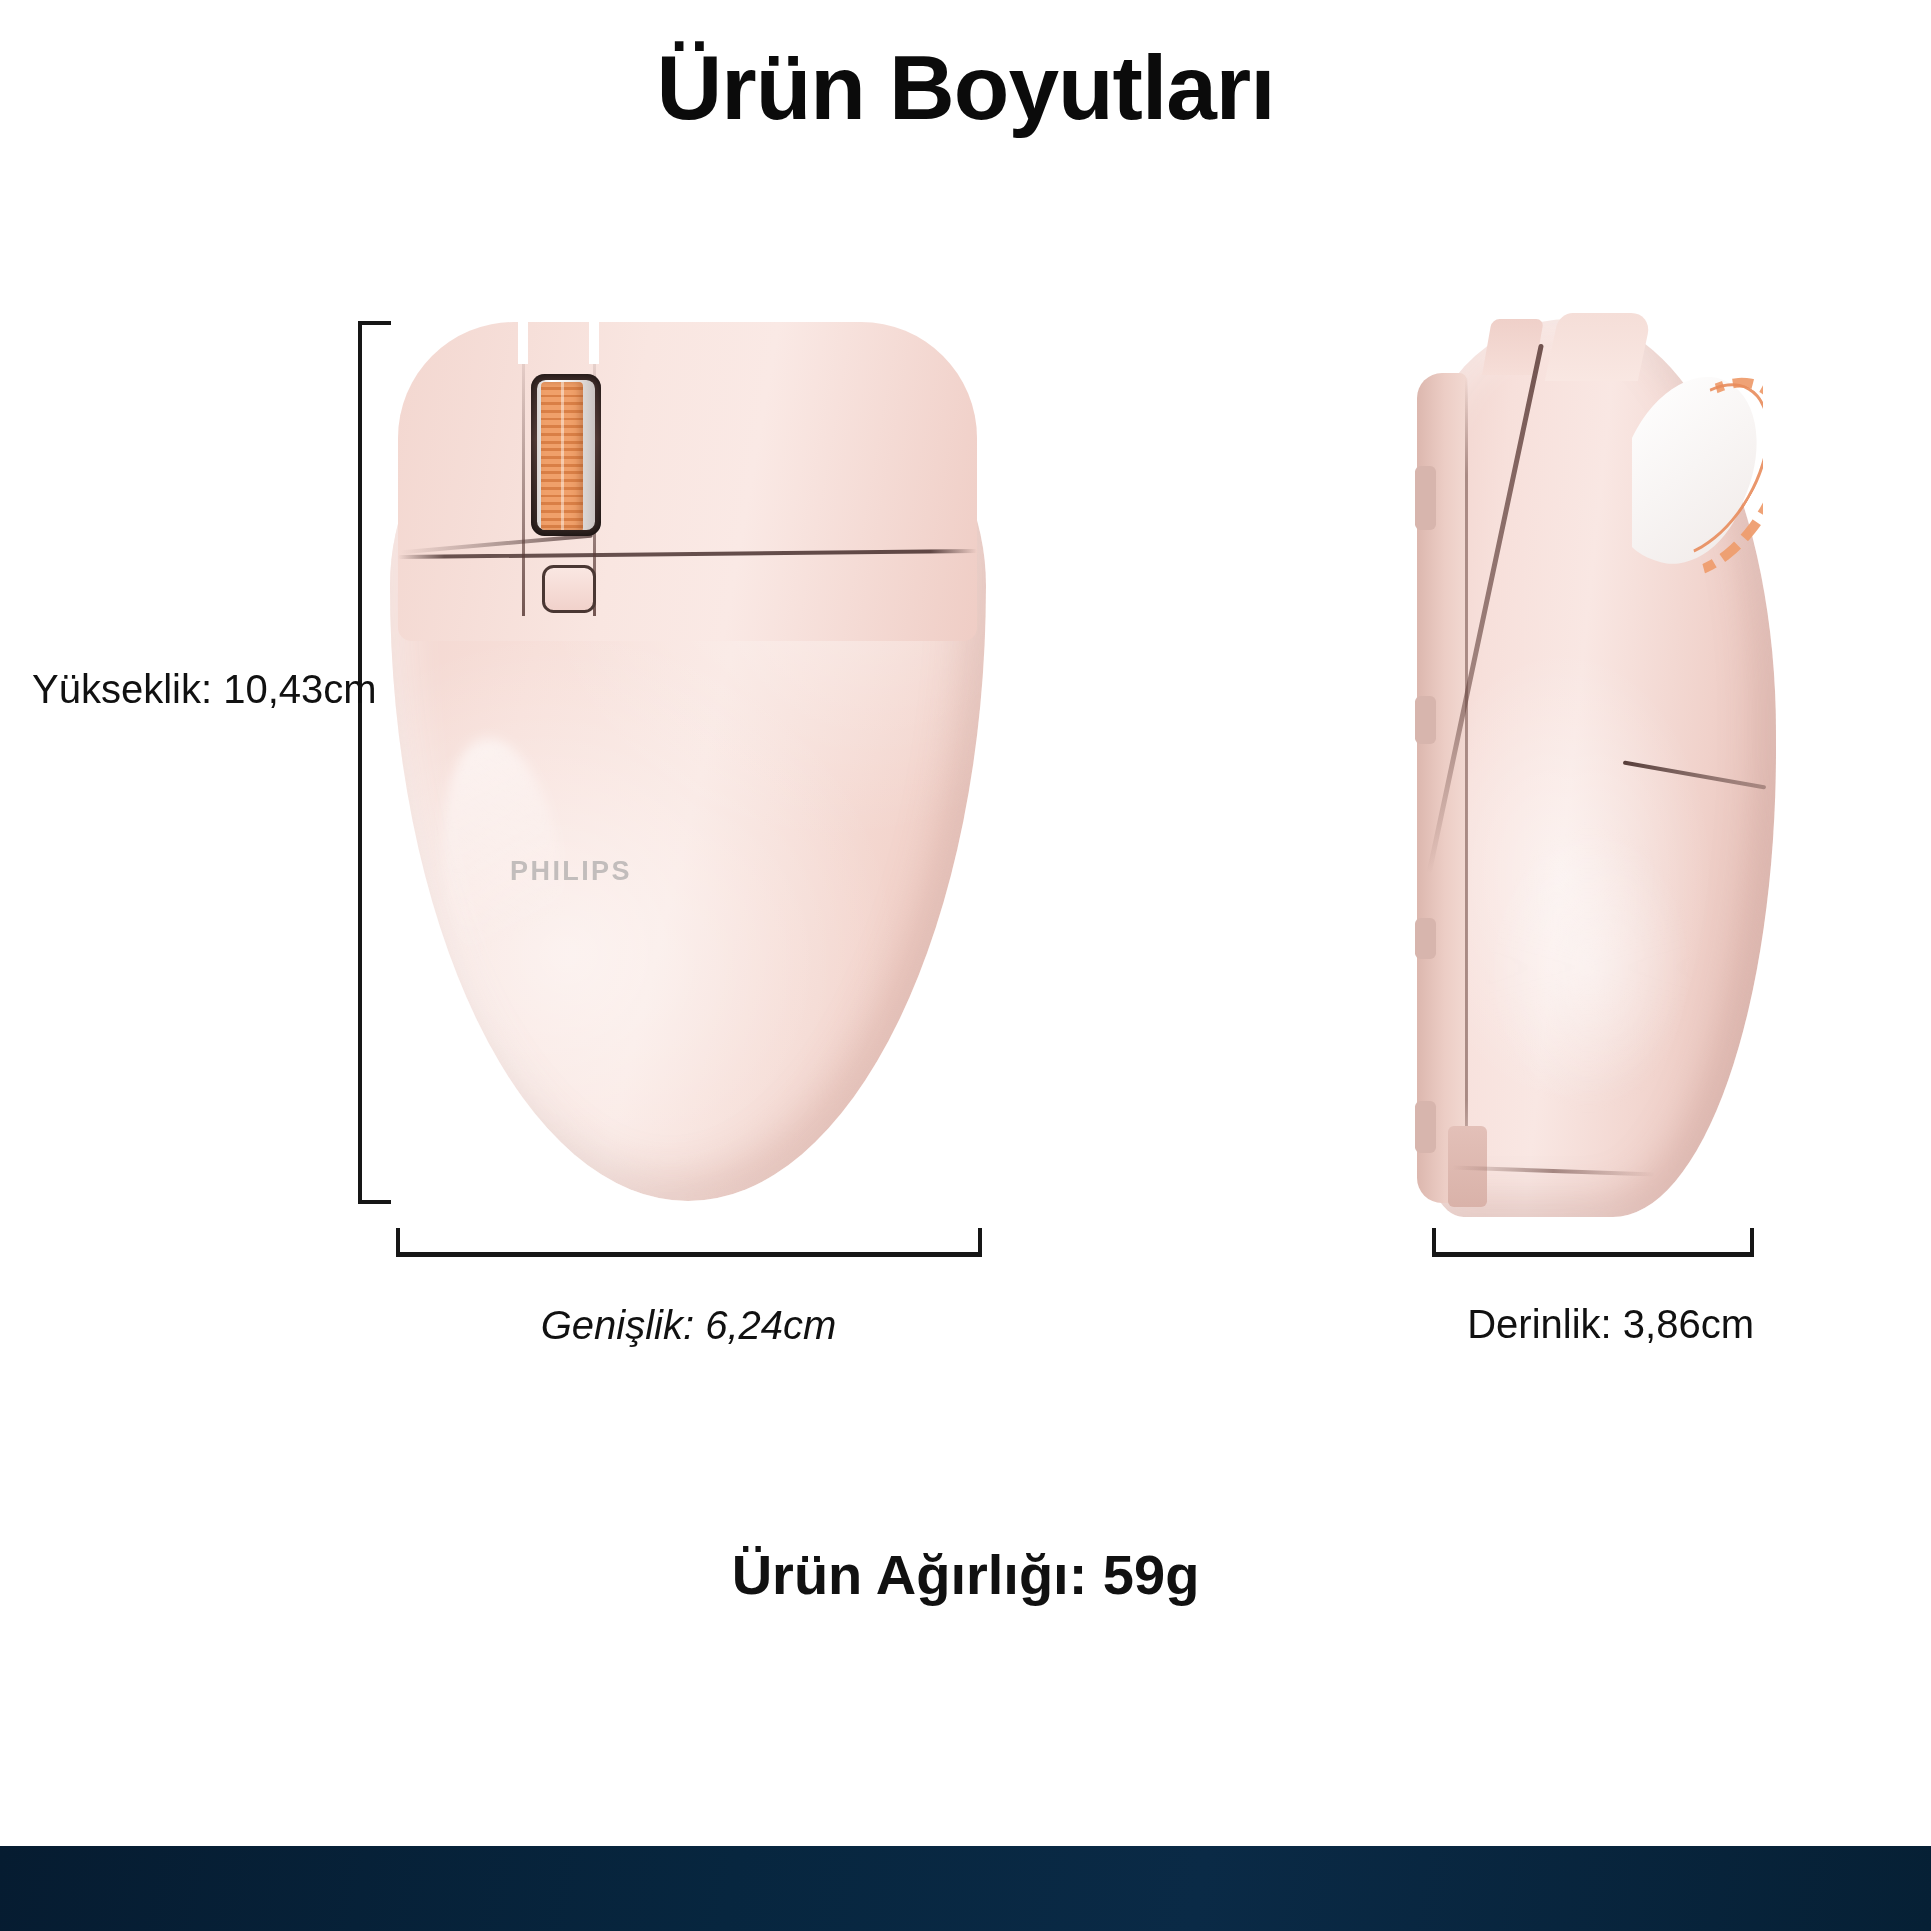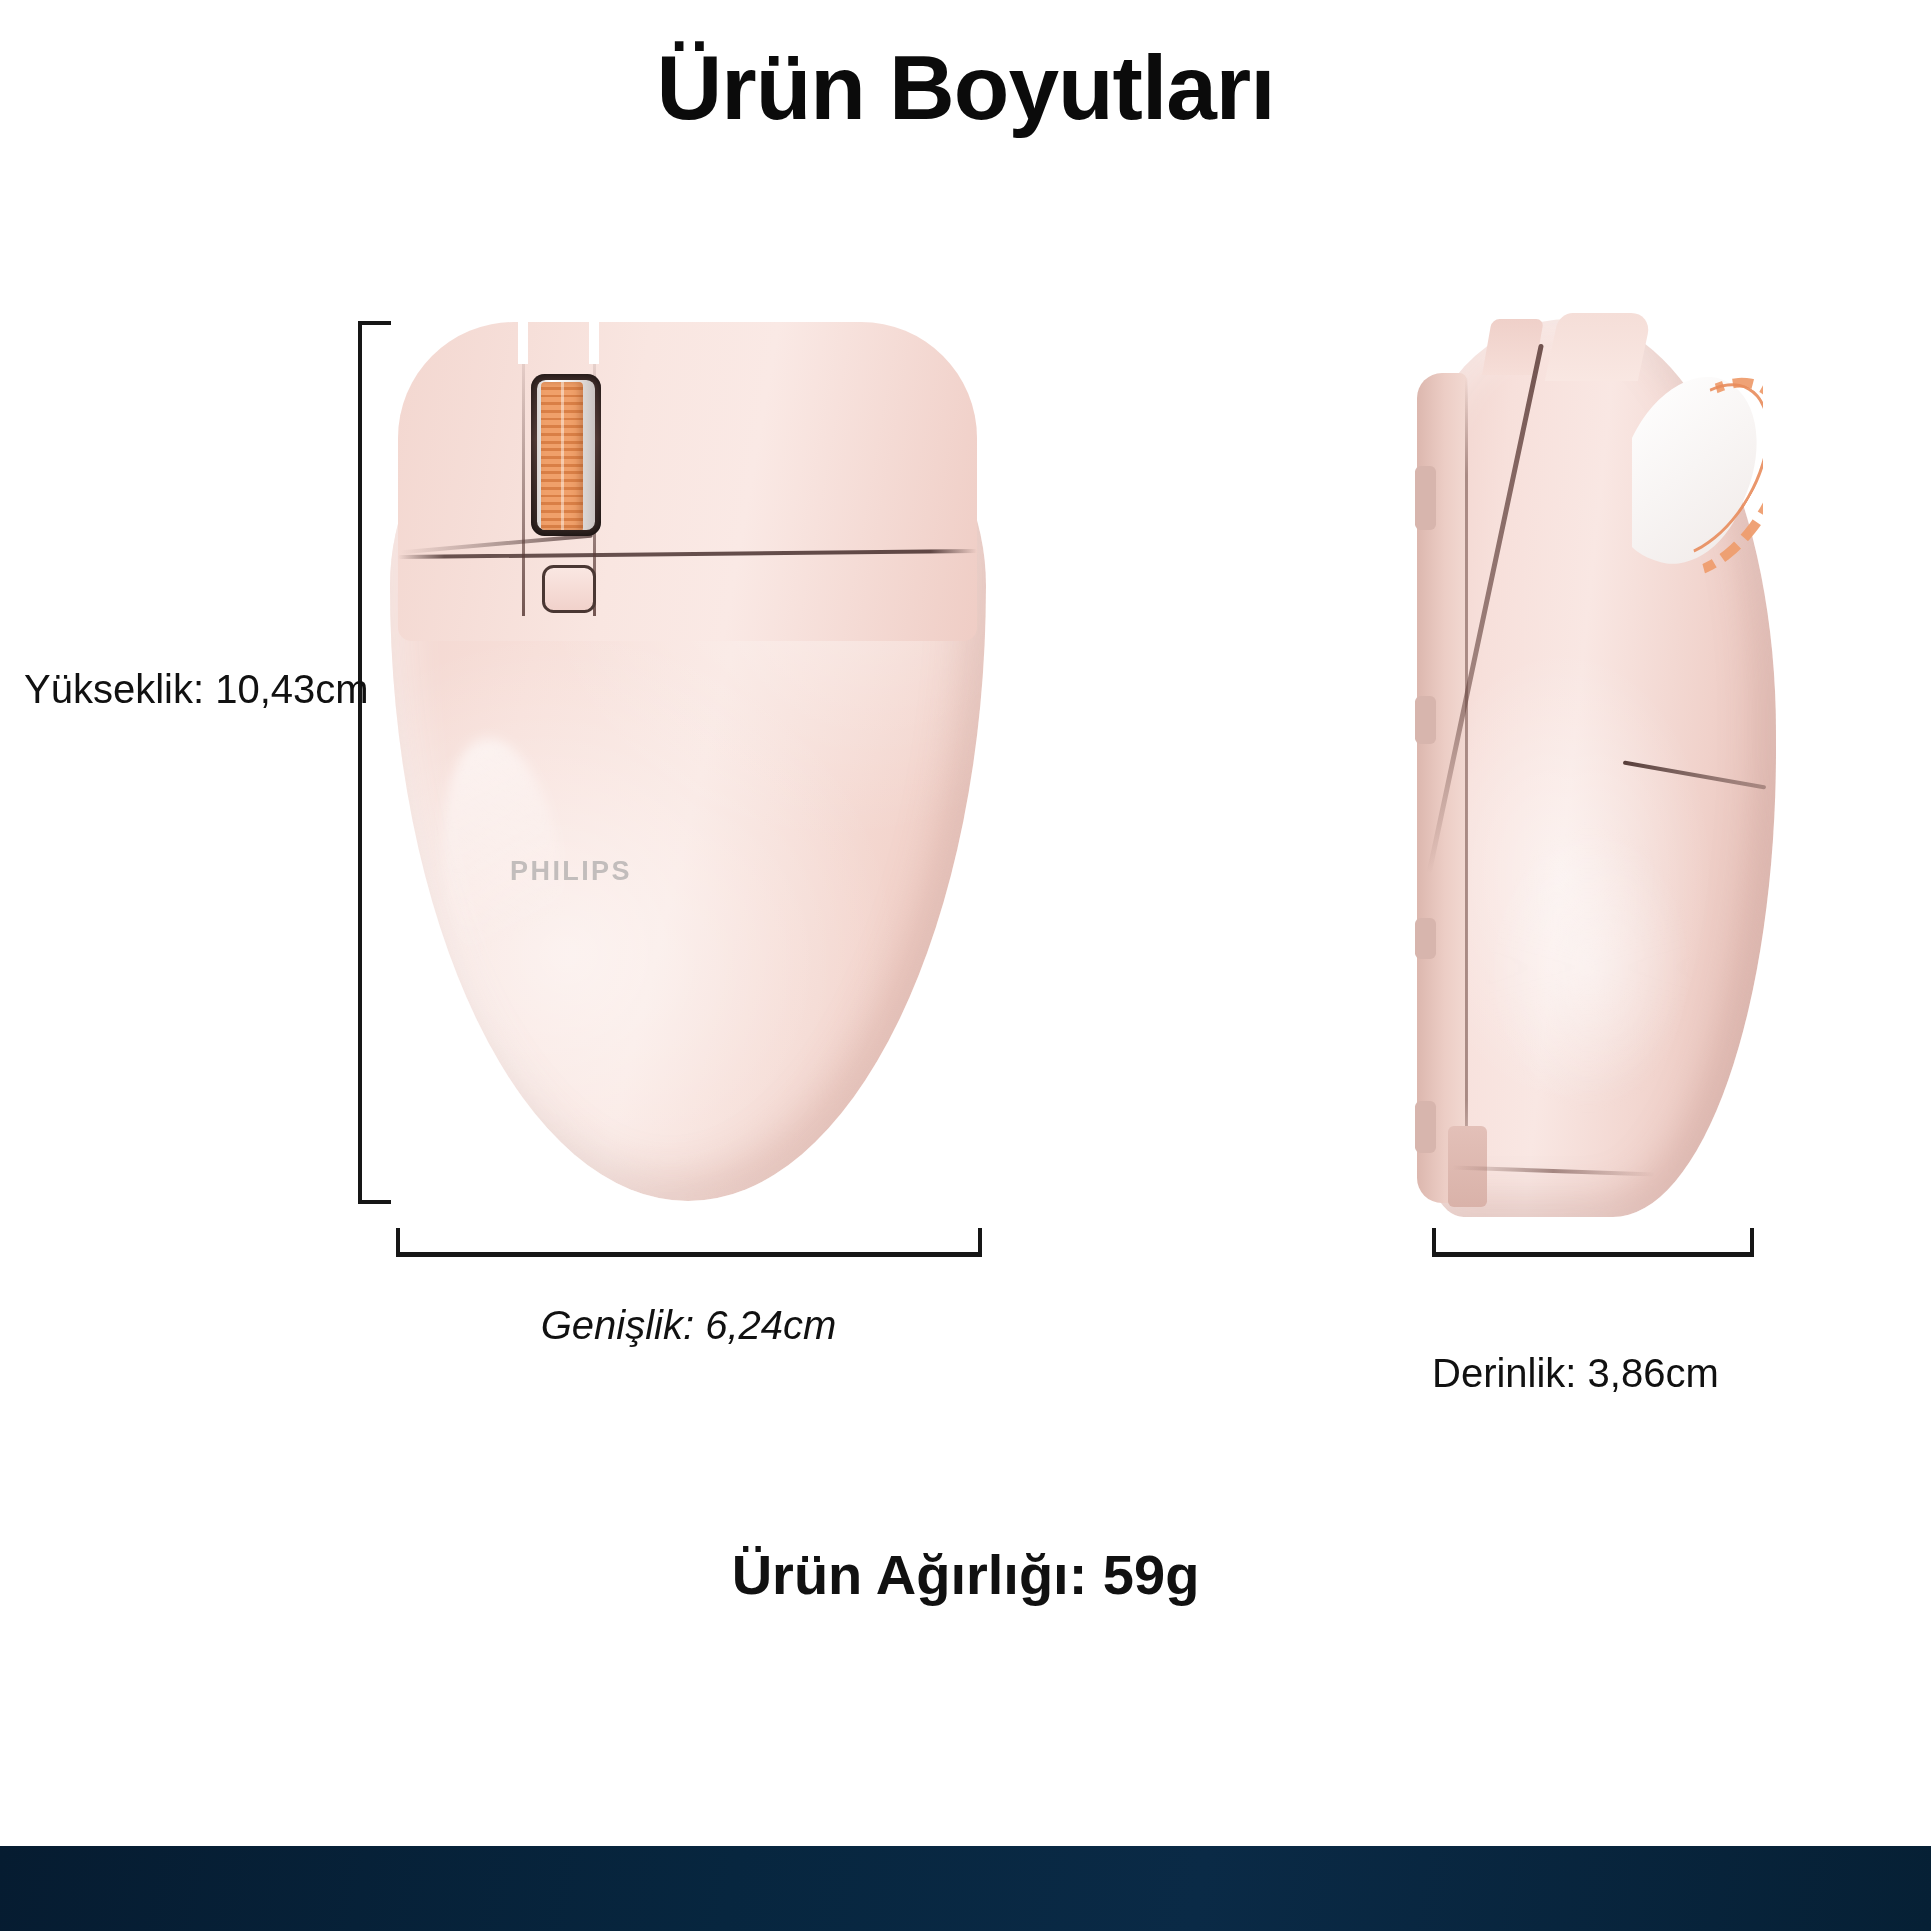--- a/index.html
+++ b/index.html
@@ -27,23 +27,23 @@
 
   
   .dim-label{
     position:absolute;
     font-size:40px;
     line-height:46px;
     font-weight:400;
     color:#111111;
     white-space:nowrap;
   }
-  .label-height{left:24px;top:666px;}
+  .label-height{left:32px;top:666px;}
   .label-width{left:396px;top:1302px;width:585px;text-align:center;font-style:italic;}
-  .label-depth{left:1432px;top:1350px;width:322px;text-align:left;}
+  .label-depth{left:1432px;top:1301px;width:322px;text-align:right;}
 
   .weight-label{
     position:absolute;
     left:0;right:0;top:1540px;
     text-align:center;
     font-size:56px;
     line-height:70px;
     font-weight:700;
     color:#111111;
   }

